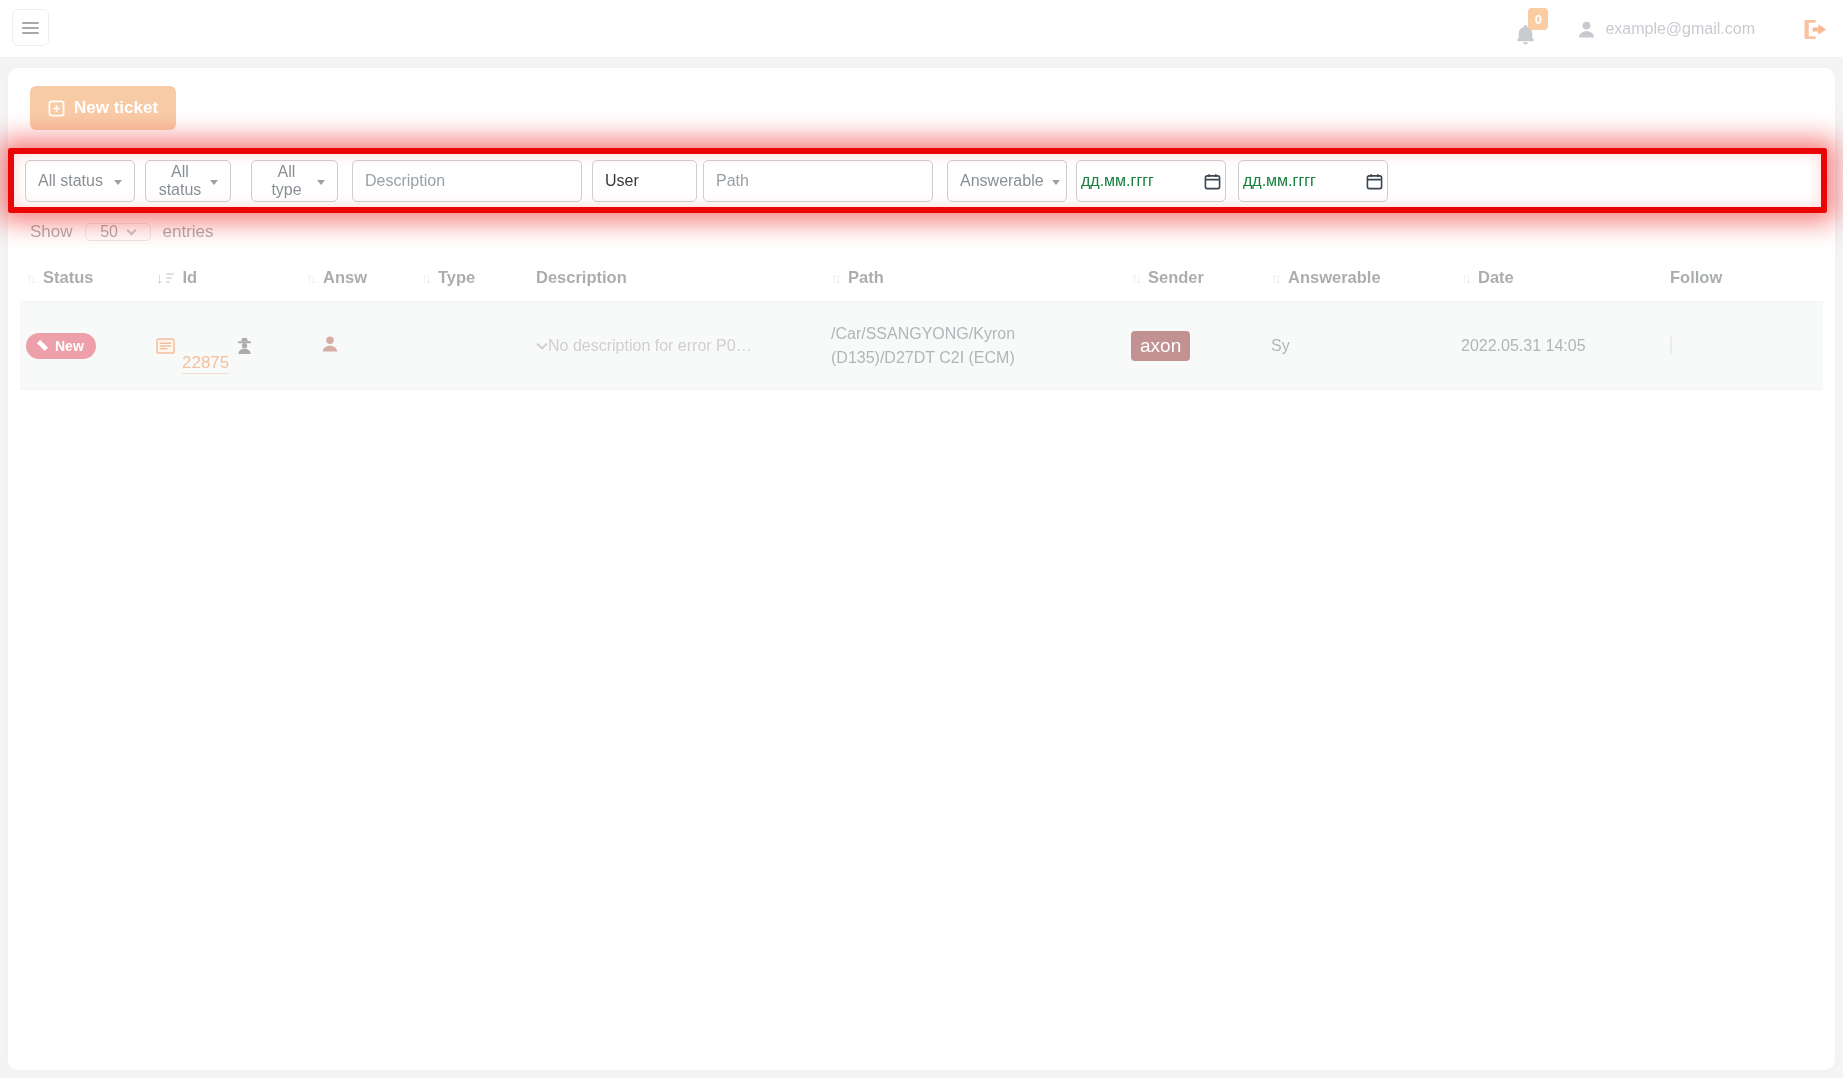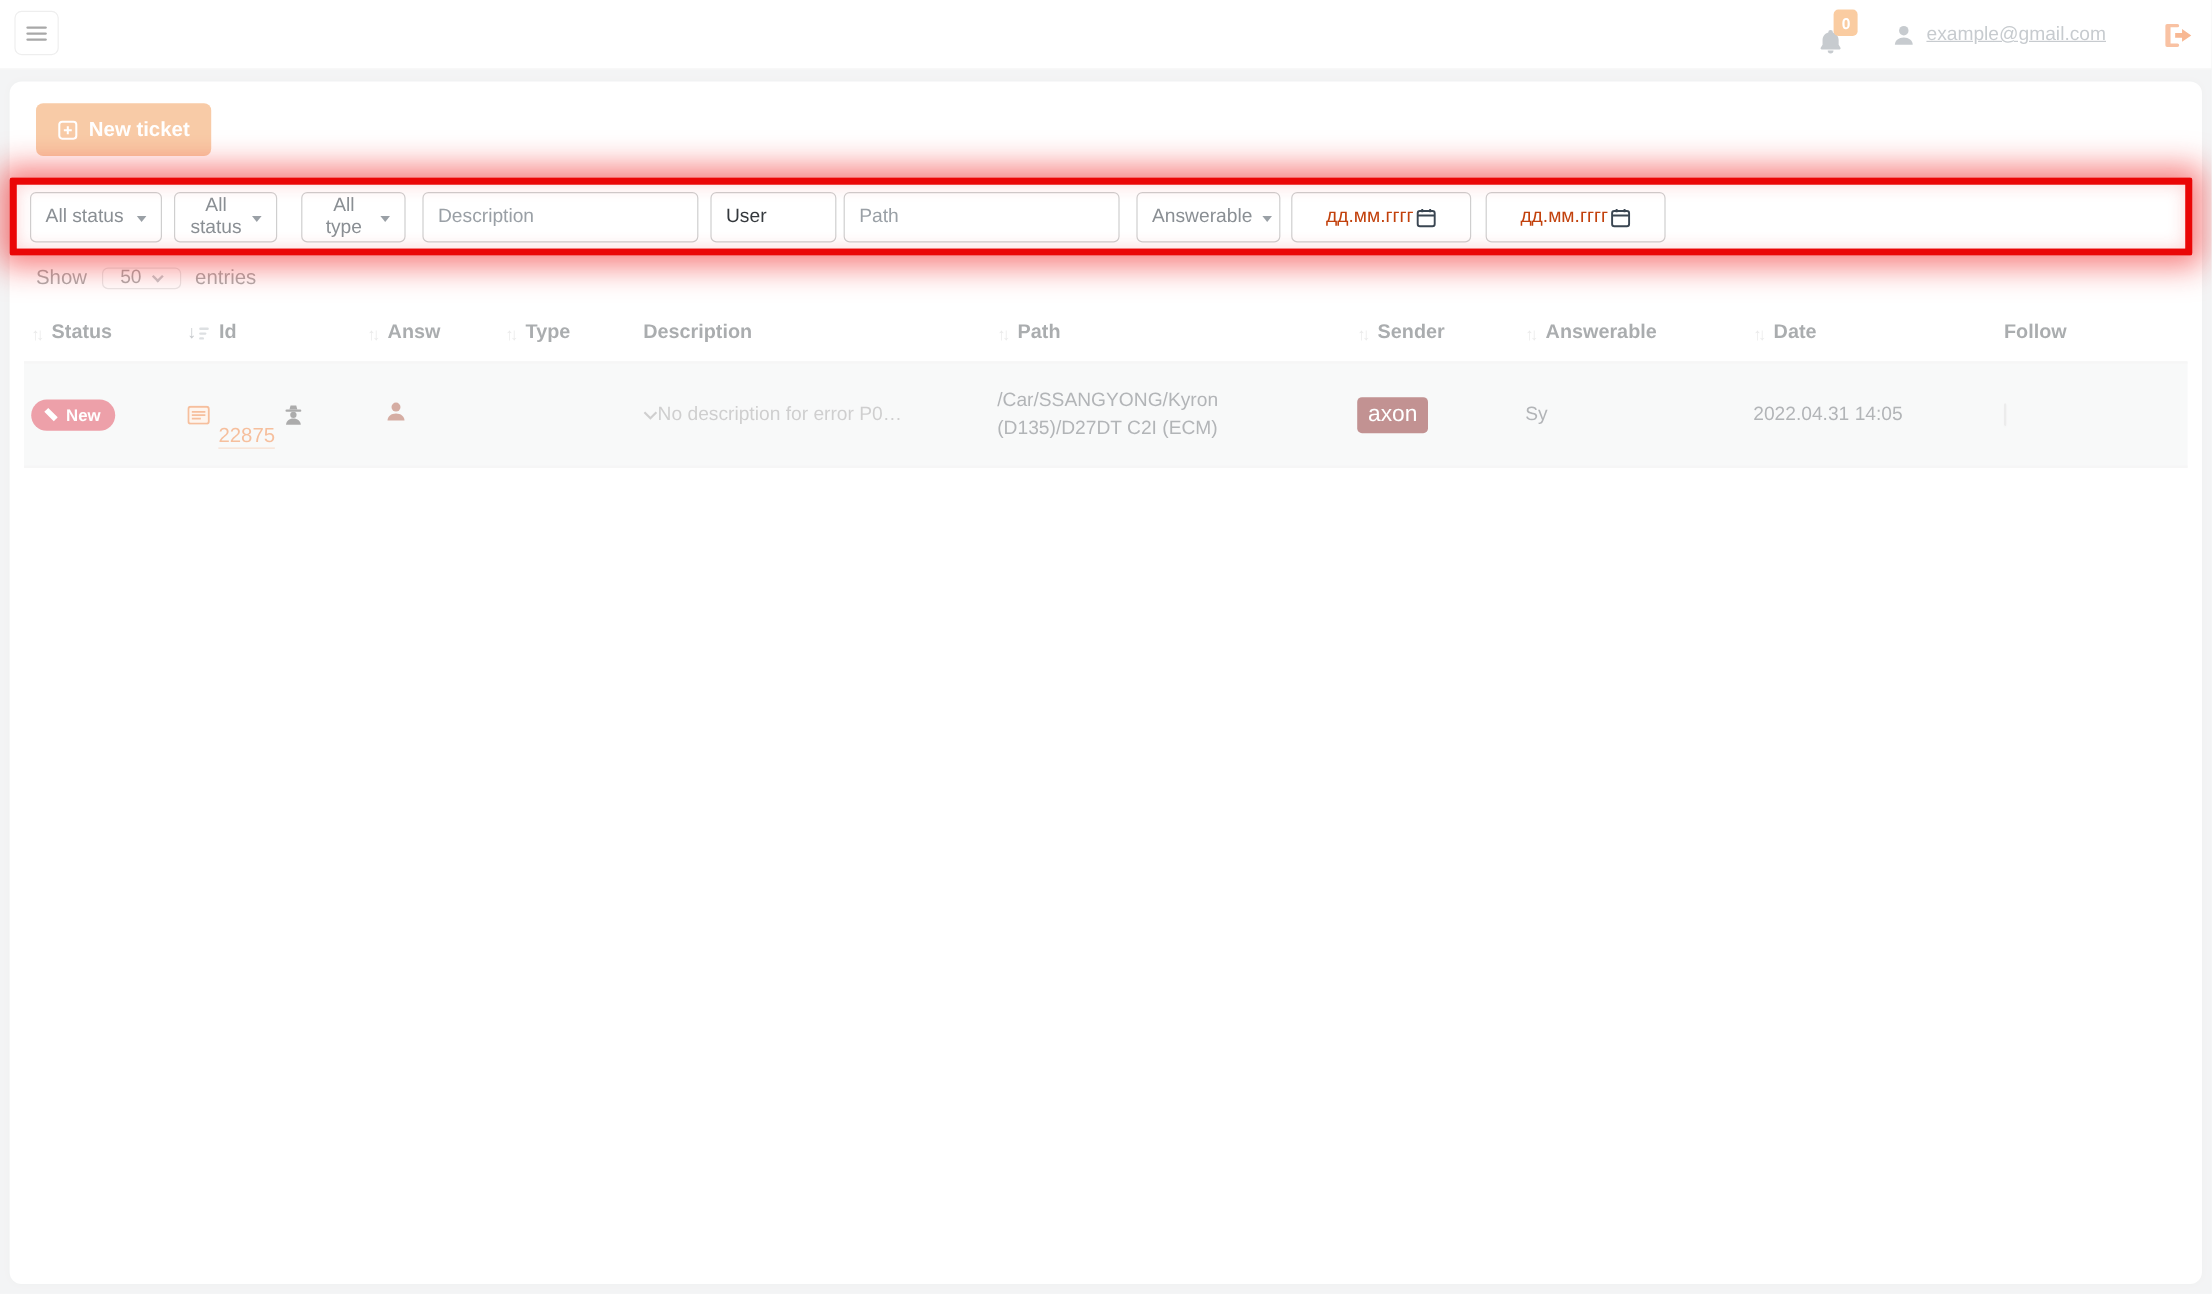--- a/index.html
+++ b/index.html
@@ -26,21 +26,21 @@
     position:absolute; right:15px; top:0; height:58px;
     display:flex; align-items:center;
   }
   .bell-wrap { position:relative; width:26px; height:34px; margin-right:36px; }
   .bell-wrap svg { position:absolute; left:0; bottom:0; }
   .notif-badge {
     position:absolute; top:-4px; right:-8px; min-width:20px; height:22px;
     background:#f5953c; color:#fff; font-size:13px; font-weight:bold;
     border-radius:4px; display:flex; align-items:center; justify-content:center; padding:0 5px;
   }
-  .user-box { display:flex; align-items:center; gap:8px; color:#8a939b; font-size:16px;text-decoration:underline; }
+  .user-box { display:flex; align-items:center; gap:8px; color:#8a939b; font-size:16px; }
   .logout-btn { margin-left:48px; background:none; border:none; cursor:pointer; display:flex; align-items:center; }
 
   
   .card {
     position:absolute; left:8px; top:68px; width:1827px; height:1002px;
     background:#fff; border-radius:10px; box-shadow:0 0 8px rgba(0,0,0,0.05);
     padding:18px 12px 0 12px;
   }
   .new-ticket-btn {
     margin-left:10px;
@@ -60,21 +60,21 @@
     color:#8a8f94; padding:0 12px; cursor:pointer; gap:8px; font-family:inherit;
   }
   .f-select .caret {
     width:0; height:0; border-left:4px solid transparent; border-right:4px solid transparent;
     border-top:5px solid #9aa0a6; margin-top:2px;
   }
   input.f-ctl { padding:0 12px; color:#35393d; font-family:inherit; outline:none; }
   input.f-ctl::placeholder { color:#9aa0a6; opacity:1; }
   .f-date {
     display:flex; align-items:center; justify-content:space-between;
-    padding:0 28px; color:#c2410c; cursor:text;
+    padding:0 4px; color:#15803d; cursor:text;
   }
   .w1{width:110px;margin-right:10px;} .w2{width:223px;margin-right:20px;}
   .w3{width:86px;margin-right:20px;}  .w4{width:87px;margin-right:14px;}
   .w5{width:230px;margin-right:10px;} .w6{width:105px;margin-right:6px;}
   .w7{width:230px;margin-right:14px;} .w8{width:120px;margin-right:9px;}
   .w9{width:150px;margin-right:12px;} .w10{width:150px;}
 
   
   .spotlight {
     position:absolute; left:8px; top:148px; width:1819px; height:65px;
@@ -351,21 +351,21 @@
         <td>
           <span class="path-text">/Car/SSANGYONG/Kyron (D135)/D27DT C2I (ECM)</span>
         </td>
         <td>
           <span class="badge-sender">axon</span>
         </td>
         <td>
           <span>Sy</span>
         </td>
         <td class="date-cell">
-          <span>2022.04.31 14:05</span>
+          <span>2022.05.31 14:05</span>
         </td>
         <td>
           <span class="follow-checkbox"></span>
         </td>
       </tr>
     </tbody>
   </table>
 </div>
 
 <div class="spotlight"></div>

